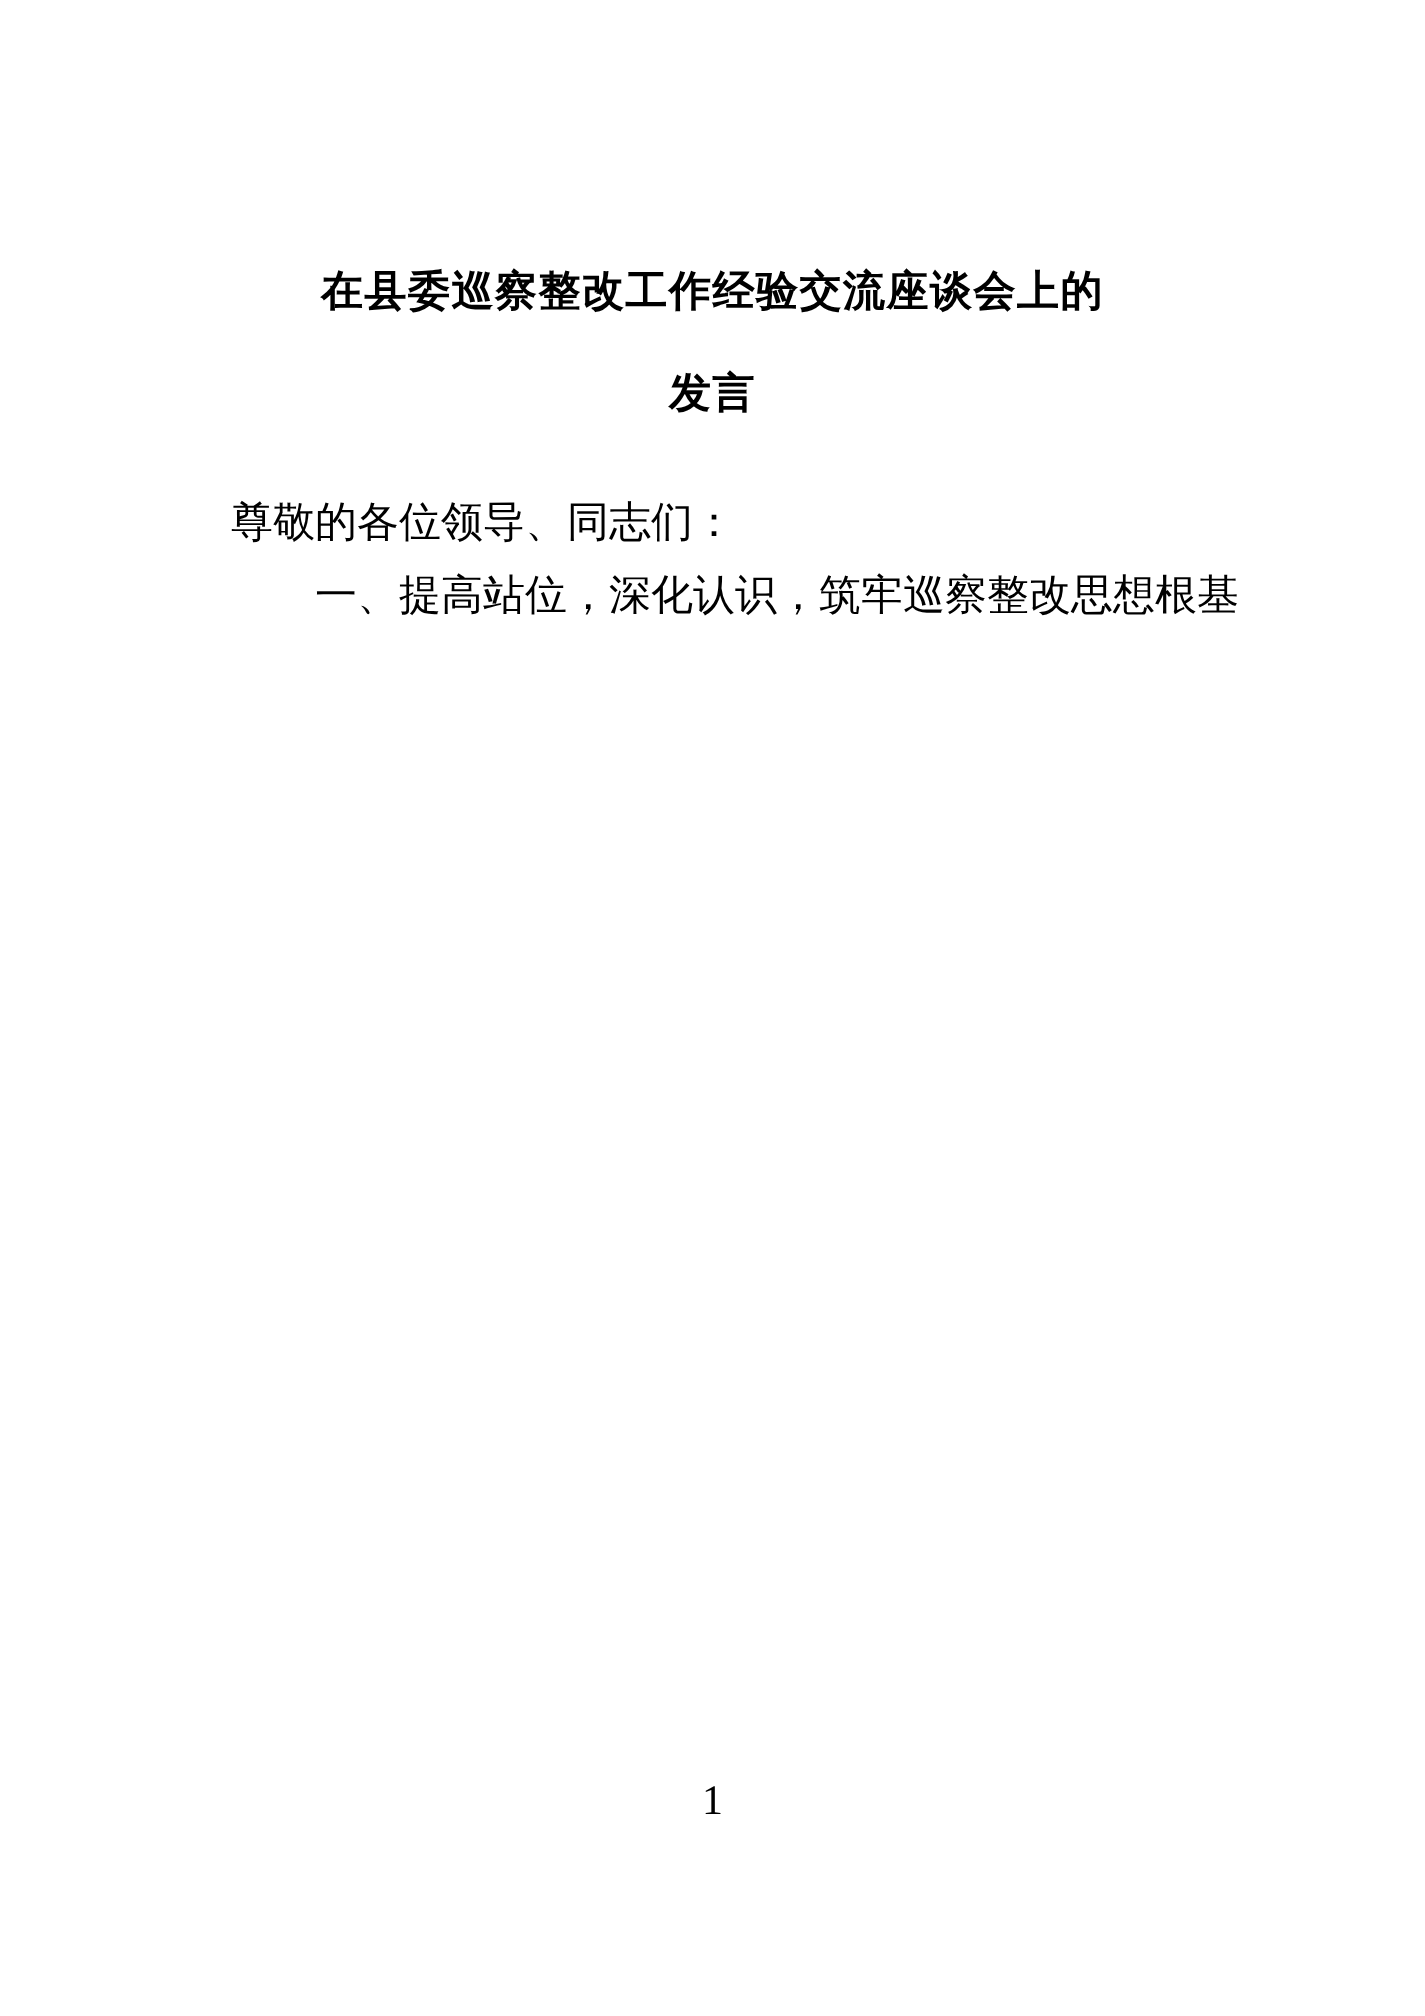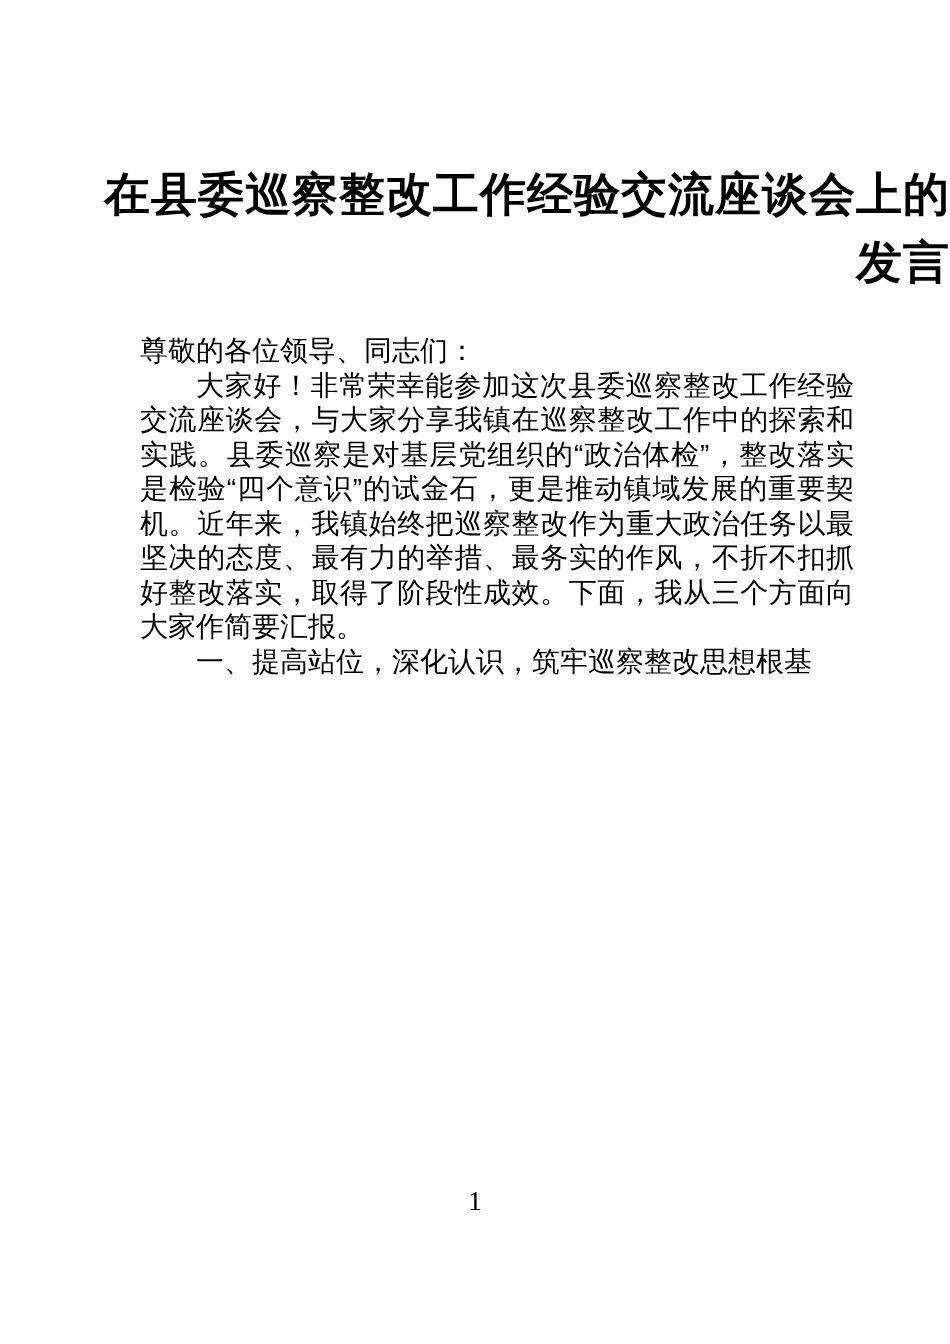--- a/index.html
+++ b/index.html
@@ -11,36 +11,37 @@
     position: relative;
     width: 950px;
     height: 1344px;
     background: #ffffff;
     color: #000000;
     font-family: "Liberation Sans", sans-serif;
     overflow: hidden;
   }
   .doc-title {
     padding-top: 160px;
-    text-align: right;
-    font-size: 46px;
+    text-align: center;
+    font-size: 28px;
     line-height: 68px;
     font-weight: 600;
     letter-spacing: 1px;
   }
   .body-text {
     margin: 38px 96px 0 140px;
     width: 714px;
     font-size: 28px;
     line-height: 34.5px;
     text-align: justify;
   }
   .body-text p {
-    margin: 0;
+    margin: 14px;
     padding: 0;
+    font-family: Liberation Mono, monospace;
   }
   .para {
     text-indent: 2em;
   }
   .page-number {
     position: absolute;
     top: 1186px;
     left: 0;
     width: 100%;
     text-align: center;
@@ -54,19 +55,18 @@
 
 <div class="page">
 
   <div class="doc-title">
     <div class="title-line">在县委巡察整改工作经验交流座谈会上的</div>
     <div class="title-line">发言</div>
   </div>
 
   <div class="body-text">
     <p class="salutation">尊敬的各位领导、同志们：</p>
-    <p class="para">大家好！非常荣幸能参加这次县委巡察整改工作经验交流座谈会，与大家分享我镇在巡察整改工作中的探索和实践。县委巡察是对基层党组织的“政治体检”，整改落实是检验“四个意识”的试金石，更是推动镇域发展的重要契机。近年来，我镇始终把巡察整改作为重大政治任务以最坚决的态度、最有力的举措、最务实的作风，不折不扣抓好整改落实，取得了阶段性成效。下面，我从三个方面向大家作简要汇报。</p>
     <p class="para">一、提高站位，深化认识，筑牢巡察整改思想根基</p>
   </div>
 
   <div class="page-number">1</div>
 
 </div>
 
 </body></html>

